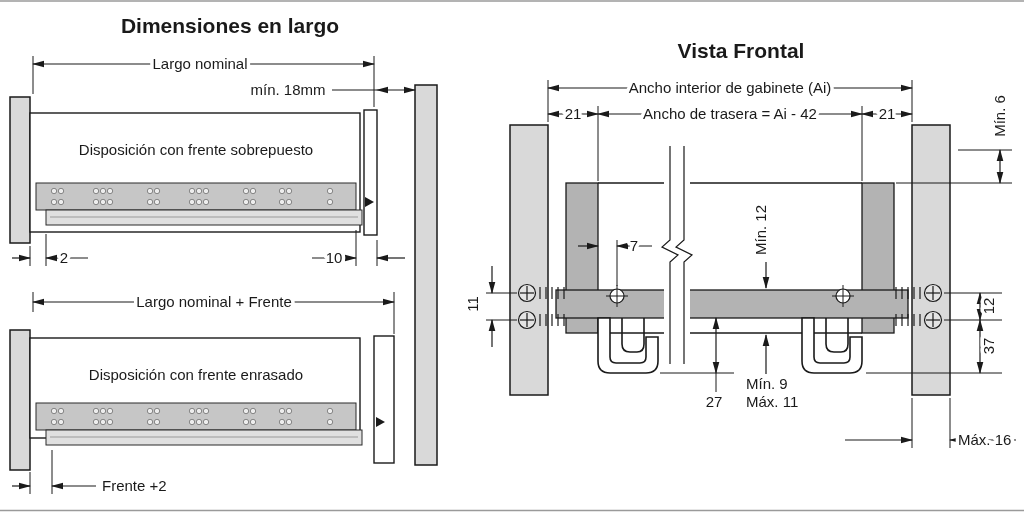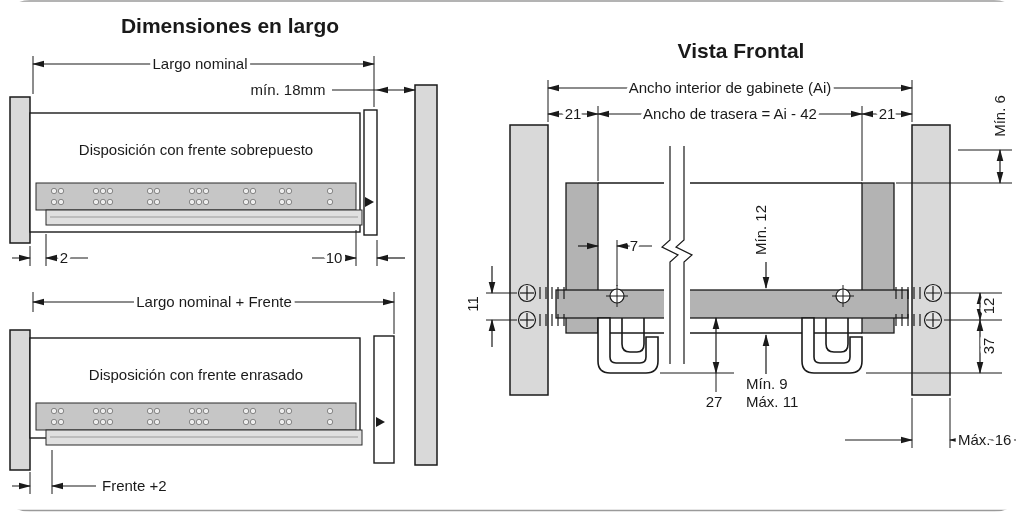--- a/index.html
+++ b/index.html
@@ -1,17 +1,17 @@
 <!DOCTYPE html>
 <html><head>
 <meta charset="utf-8">
 <style>
   html,body{margin:0;padding:0;background:#ffffff;}
   .stage{position:relative;width:1024px;height:512px;background:#fff;overflow:hidden;
-         font-family:"Liberation Sans",sans-serif;border-radius:30px;}
+         font-family:"Liberation Sans",sans-serif;}
   svg{display:block}
   .dim{stroke:#1a1a1a;stroke-width:1.2;fill:none}
   .ext{stroke:#1a1a1a;stroke-width:1;fill:none}
   .edge{stroke:#1a1a1a;stroke-width:1.4;fill:none}
   .dim-text{font-family:"Liberation Sans",sans-serif;font-size:15px;fill:#1a1a1a;
             paint-order:stroke;stroke:#ffffff;stroke-width:7px;stroke-linejoin:round;}
   .title-text{font-family:"Liberation Sans",sans-serif;font-size:21px;font-weight:bold;fill:#1a1a1a;}
   .label-text{font-family:"Liberation Sans",sans-serif;font-size:15px;fill:#1a1a1a;
               paint-order:stroke;stroke:#ffffff;stroke-width:6px;stroke-linejoin:round;}
 </style>

